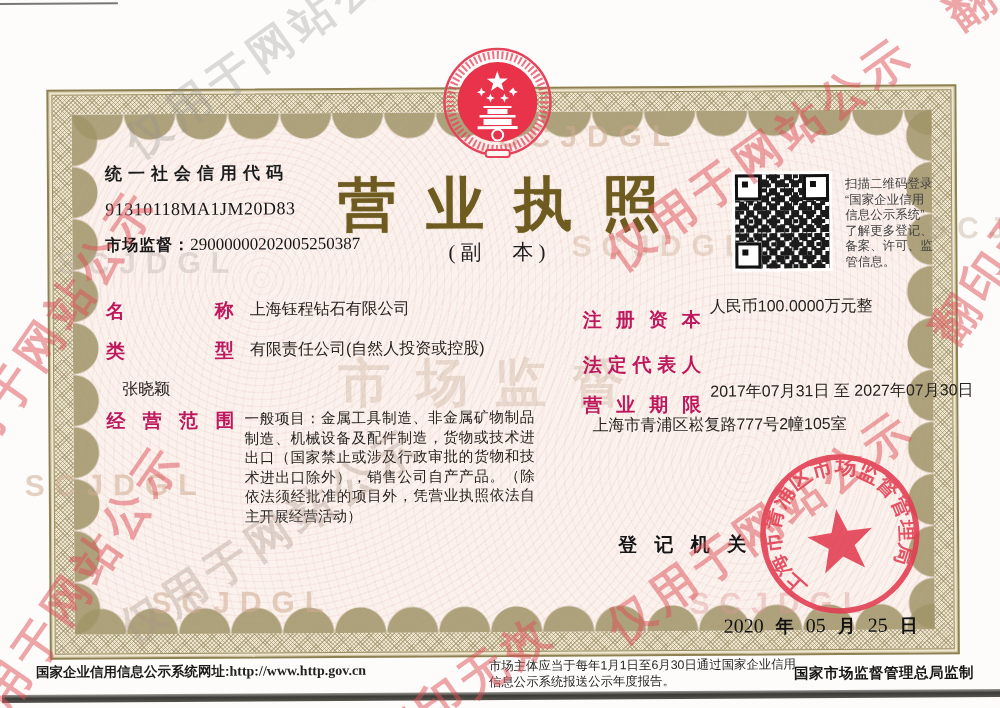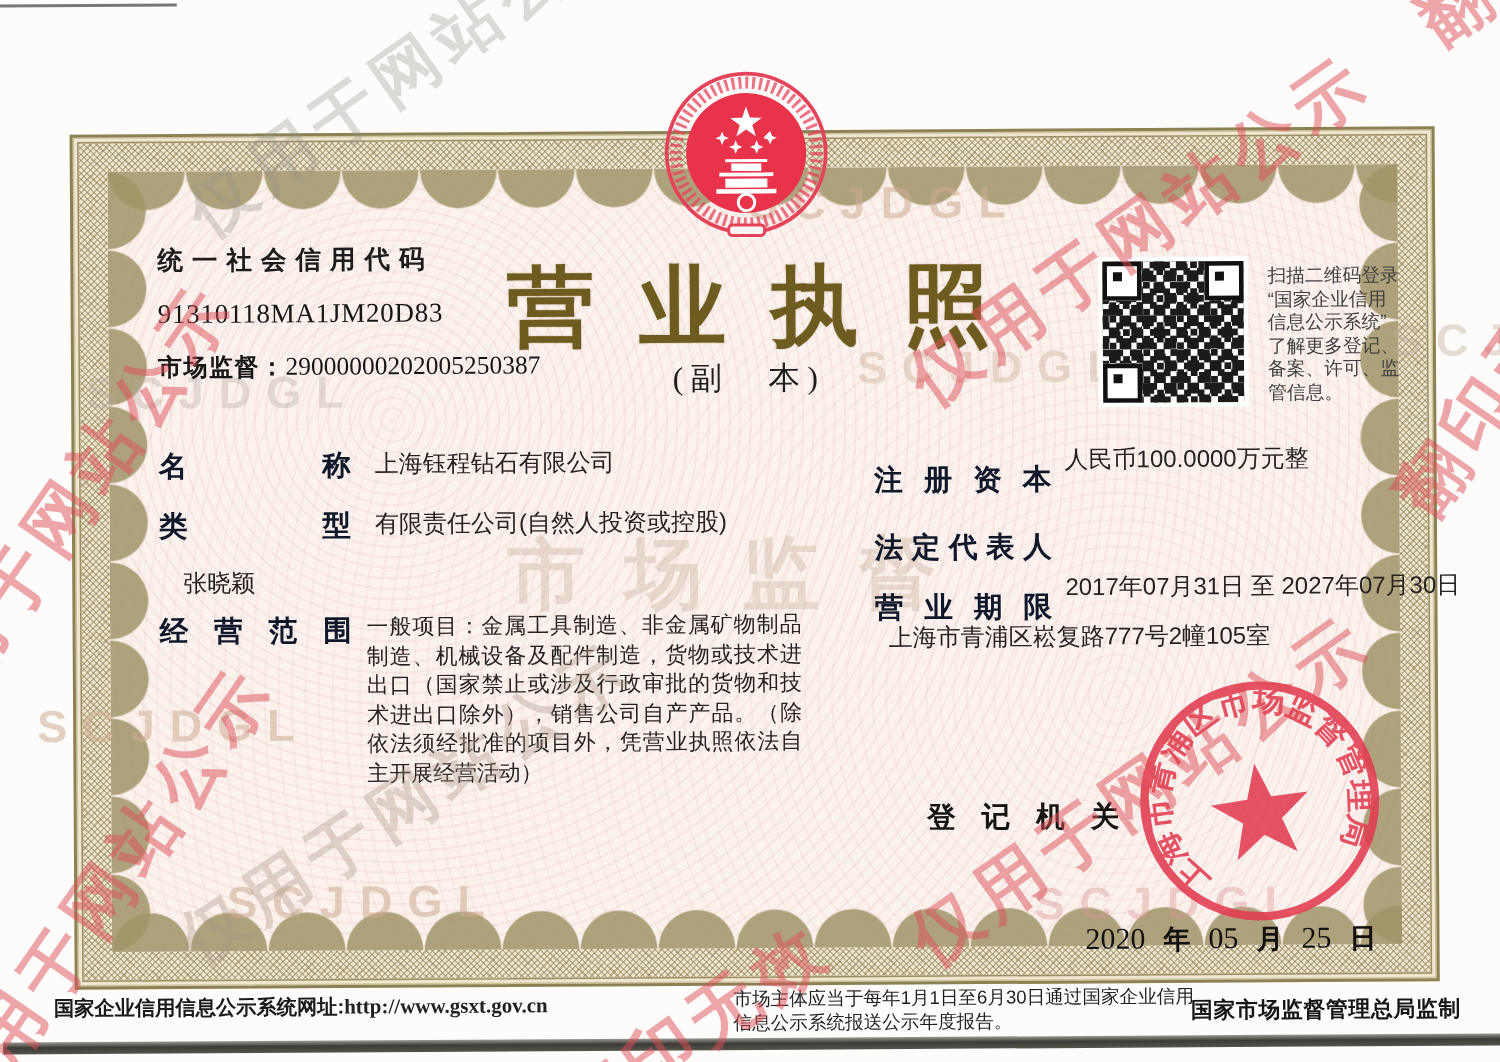--- a/index.html
+++ b/index.html
@@ -56,21 +56,21 @@
   .qr-pat{position:absolute;inset:0;
       background-image:
         repeating-conic-gradient(#1b1b1b 0% 25%, rgba(0,0,0,0) 0% 50%),
         repeating-conic-gradient(#1b1b1b 0% 25%, rgba(0,0,0,0) 0% 50%);
       background-size:9px 9px,15px 15px;background-position:0 0,4px 6px;}
   .finder{position:absolute;width:20px;height:20px;border:3px solid #111;background:#fff;}
   .finder:after{content:"";position:absolute;left:4px;top:4px;width:6px;height:6px;background:#111;}
   .f1{left:0;top:0;} .f2{right:0;top:0;} .f3{left:0;bottom:0;}
   .qr-note{position:absolute;left:846px;top:179px;width:110px;font-size:12.5px;line-height:15.5px;color:#404040;}
   .frow{position:absolute;display:flex;}
-  .flabel{font-weight:700;font-size:19px;color:#0f172a;text-align:justify;text-align-last:justify;flex:none;}
+  .flabel{font-weight:700;font-size:19px;color:#be185d;text-align:justify;text-align-last:justify;flex:none;}
   .lw{width:128px;} .rw{width:118px;margin-top:12px;}
   .fval{font-size:16px;color:#262220;padding-top:2px;}
   .lf1{left:106px;top:296px;} .lf2{left:106px;top:336px;} .lf3{left:106px;top:375px;} .lf4{left:106px;top:406px;}
   .rf1{left:583px;top:296px;} .rf2{left:583px;top:341px;} .rf3{left:583px;top:381px;} .rf4{left:583px;top:414px;}
   .lf1 .fval,.lf2 .fval,.lf3 .fval{margin-left:16px;}
   .rf1 .fval,.rf2 .fval,.rf3 .fval,.rf4 .fval{margin-left:9px;}
   .scope{margin-left:10px;width:290px;font-size:14.6px;line-height:19.5px;text-align:justify;}
 
   .registrar{position:absolute;left:617px;top:533px;font-weight:700;font-size:19px;color:#141414;
              width:128px;text-align:justify;text-align-last:justify;}
@@ -214,21 +214,21 @@
           </defs>
           <circle cx="85" cy="85" r="76" fill="none" stroke="#e23c50" stroke-width="5.5"></circle>
           <polygon fill="#e23c50" points="85,60 93,83 117.3,83.5 97.9,98.2 105,121.5 85,107.6 65,121.5 72.1,98.2 52.7,83.5 77,83"></polygon>
           <text font-size="21" font-weight="700" fill="#e23c50" font-family="Liberation Sans, sans-serif">
             <textPath href="#sealArc" startOffset="0" textLength="278" lengthAdjust="spacing">上海市青浦区市场监督管理局</textPath>
           </text>
         </svg>
       </div>
 
       <div class="foot-left">
-        <b>国家企业信用信息公示系统网址:</b><span class="serif">http://www.gsxt.gov.cn</span>
+        <b>国家企业信用信息公示系统网址:</b><span class="serif">http://www.http.gov.cn</span>
       </div>
       <div class="foot-mid">市场主体应当于每年1月1日至6月30日通过国家企业信用信息公示系统报送公示年度报告。</div>
       <div class="foot-right">国家市场监督管理总局监制</div>
     </div>
 
     <div class="wm wm-red r35" style="left:556px;top:50px;">仅用于网站公示　翻印无效</div>
     <div class="wm wm-red r55" style="left:-140px;top:310px;">仅用于网站公示</div>
     <div class="wm wm-red r55" style="left:-115px;top:565px;">仅用于网站公示</div>
     <div class="wm wm-red r35" style="left:578px;top:498px;">仅用于网站公示</div>
     <div class="wm wm-red r35" style="left:358px;top:655px;">翻印无效</div>

